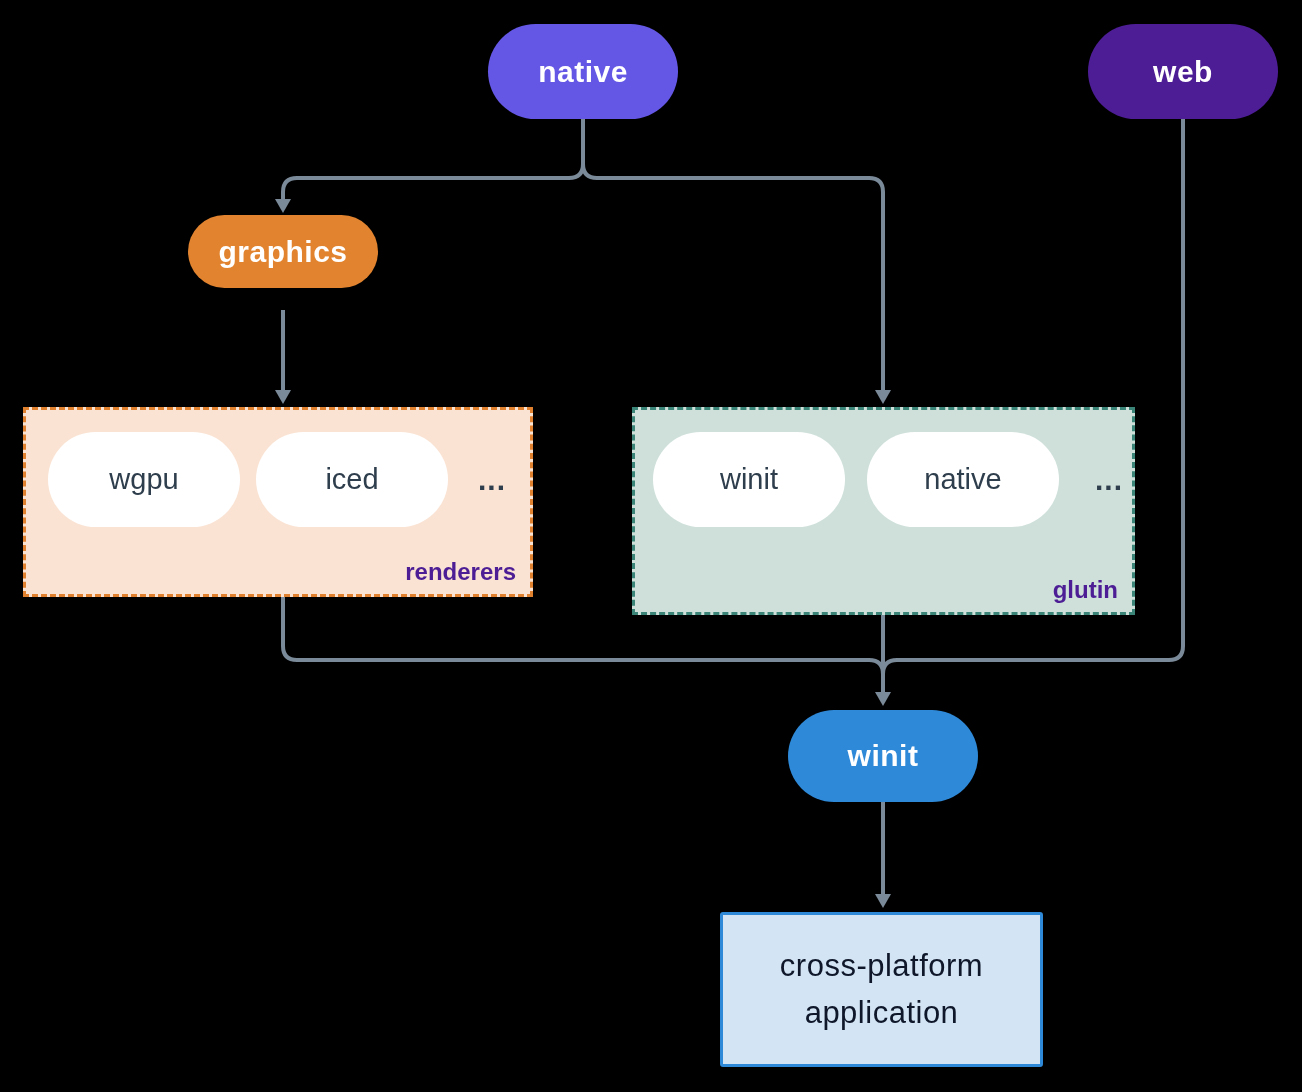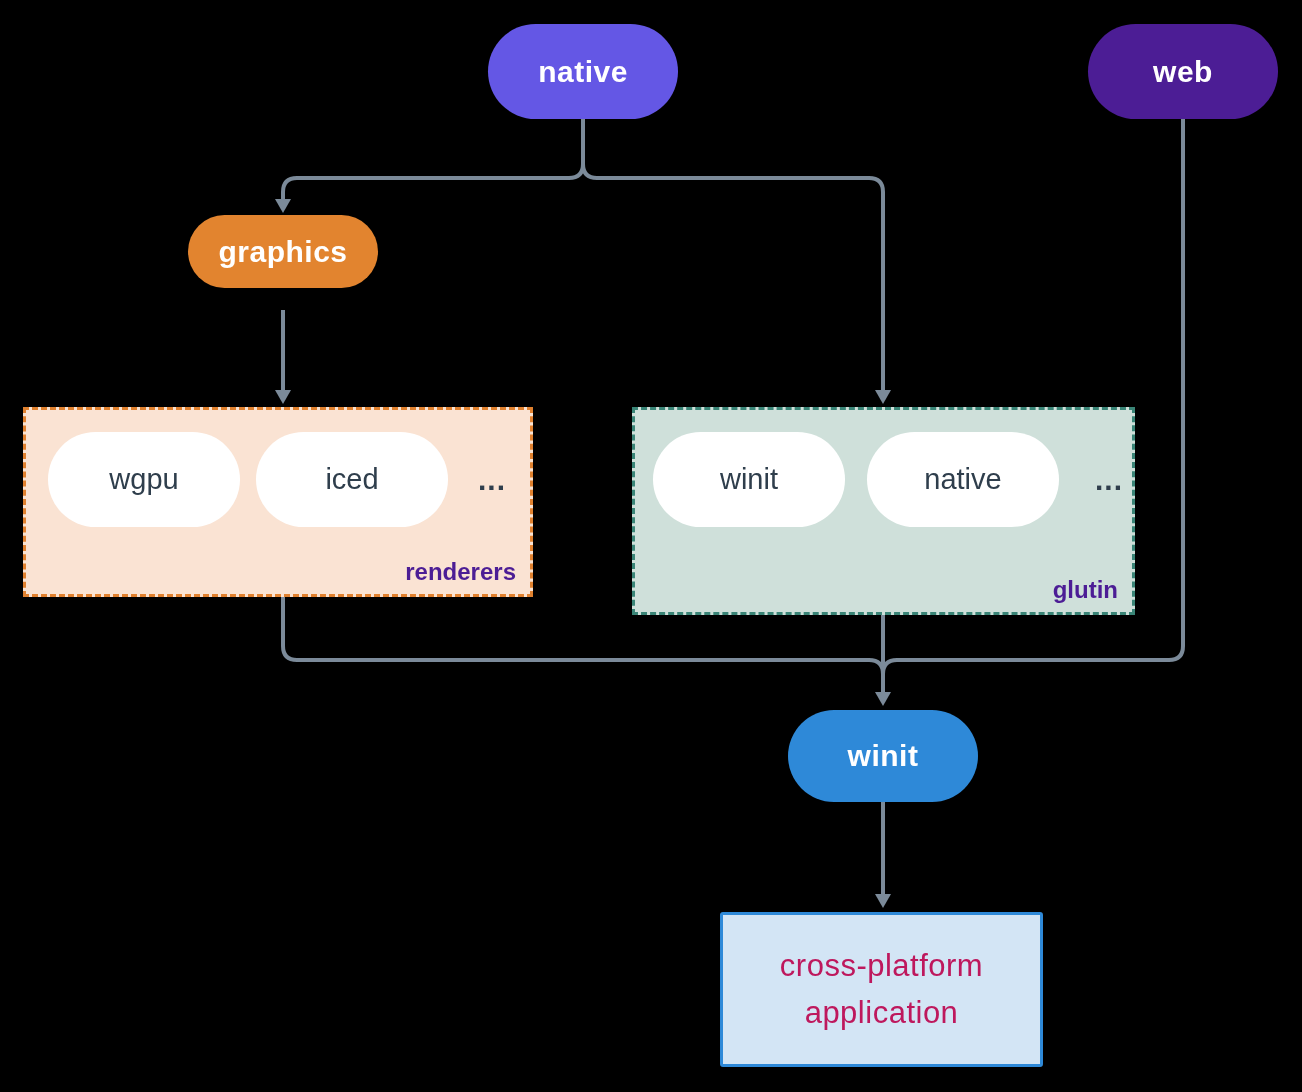--- a/index.html
+++ b/index.html
@@ -12,21 +12,21 @@
     position:absolute;display:flex;align-items:center;justify-content:center;
     border-radius:50px;color:#fff;font-size:30px;font-weight:700;letter-spacing:.5px;
   }
   #node-native{left:488px;top:24px;width:190px;height:95px;background:#6457e5;}
   #node-web{left:1088px;top:24px;width:190px;height:95px;background:#4c1d95;}
   #node-graphics{left:188px;top:215px;width:190px;height:73px;background:#e2842f;}
   #node-iced{left:788px;top:710px;width:190px;height:92px;background:#2e89d8;}
   #node-app{
     left:720px;top:912px;width:323px;height:155px;box-sizing:border-box;
     background:#d3e5f5;border:3px solid #2e89d8;border-radius:3px;
-    color:#be185d;font-size:31px;line-height:1.5;font-weight:500;
+    color:#0f172a;font-size:31px;line-height:1.5;font-weight:500;
     flex-direction:column;text-align:center;
   }
   #node-app span{display:block;}
   .group{position:absolute;box-sizing:border-box;}
   #group-renderers{left:23px;top:407px;width:510px;height:190px;background:#fae3d3;border:3px dashed #e0812f;}
   #group-shells{left:632px;top:407px;width:503px;height:208px;background:#cfe0da;border:3px dashed #3a8577;}
   .group-row{display:flex;align-items:center;}
   #group-renderers .group-row{padding:22px 0 0 22px;gap:16px;}
   #group-shells .group-row{padding:22px 0 0 18px;gap:22px;}
   .pill-white{

